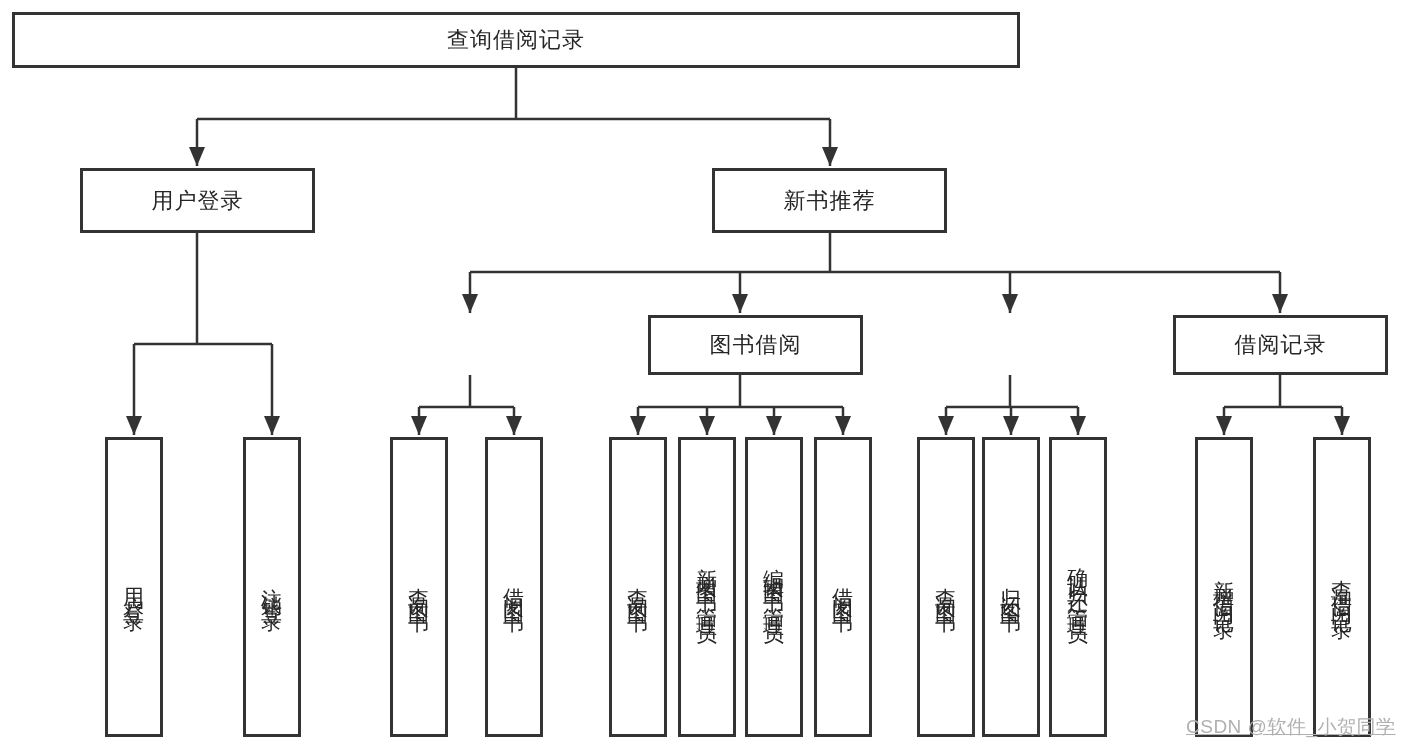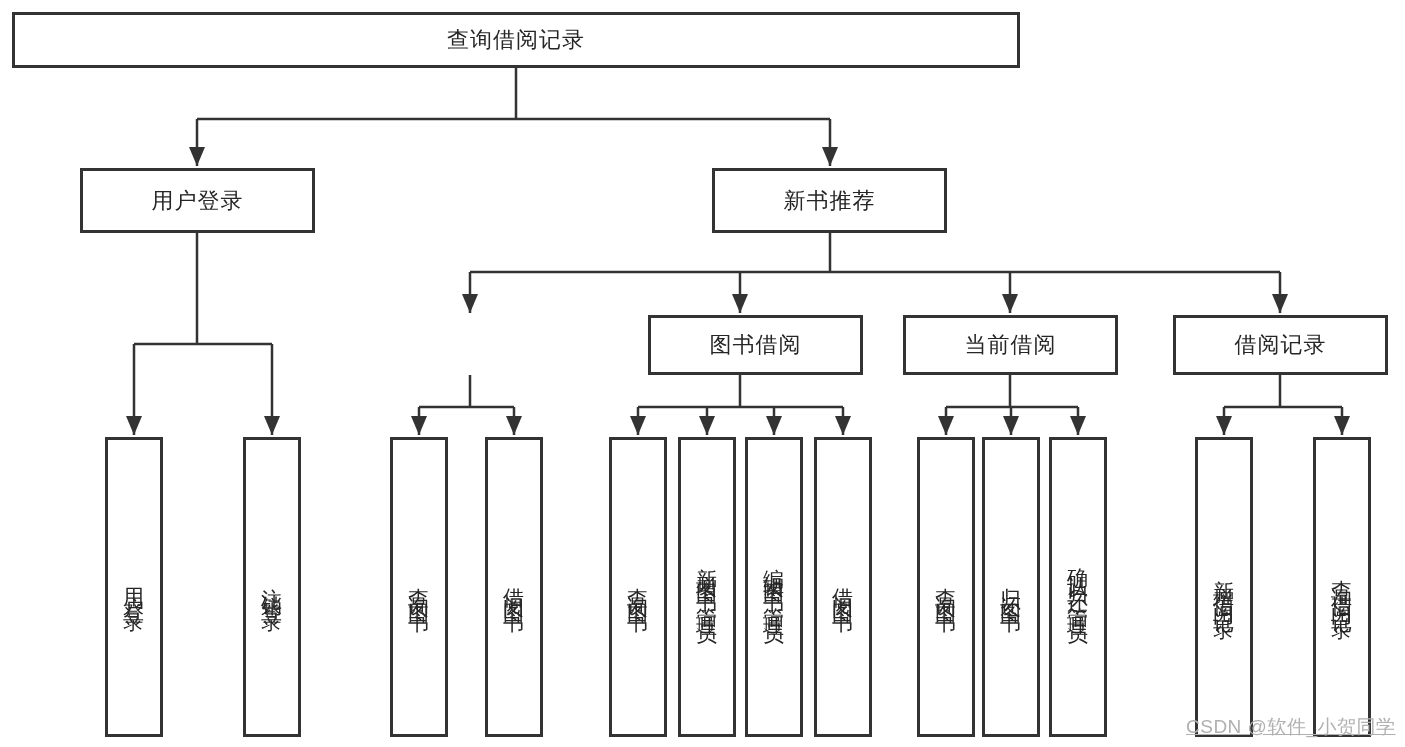--- a/index.html
+++ b/index.html
@@ -106,23 +106,20 @@
   <div class="box h" style="left:80px; top:168px; width:235px; height:65px;">
     <span>用户登录</span>
   </div>
   <div class="box h" style="left:712px; top:168px; width:235px; height:65px;">
     <span>新书推荐</span>
   </div>
 
   <div class="box h" style="left:633px; top:315px; width:215px; height:60px;margin-left:15px;">
     <span>图书借阅</span>
   </div>
-  <div class="box h" style="left:903px; top:315px; width:215px; height:60px;">
-    <span>当前借阅</span>
-  </div>
   <div class="box h" style="left:1173px; top:315px; width:215px; height:60px;">
     <span>借阅记录</span>
   </div>
 
   <div class="box v" style="left:105px; top:437px; width:58px; height:300px;">
     <span class="vtext">用户登录</span>
   </div>
   <div class="box v" style="left:243px; top:437px; width:58px; height:300px;">
     <span class="vtext">注销登录</span>
   </div>

